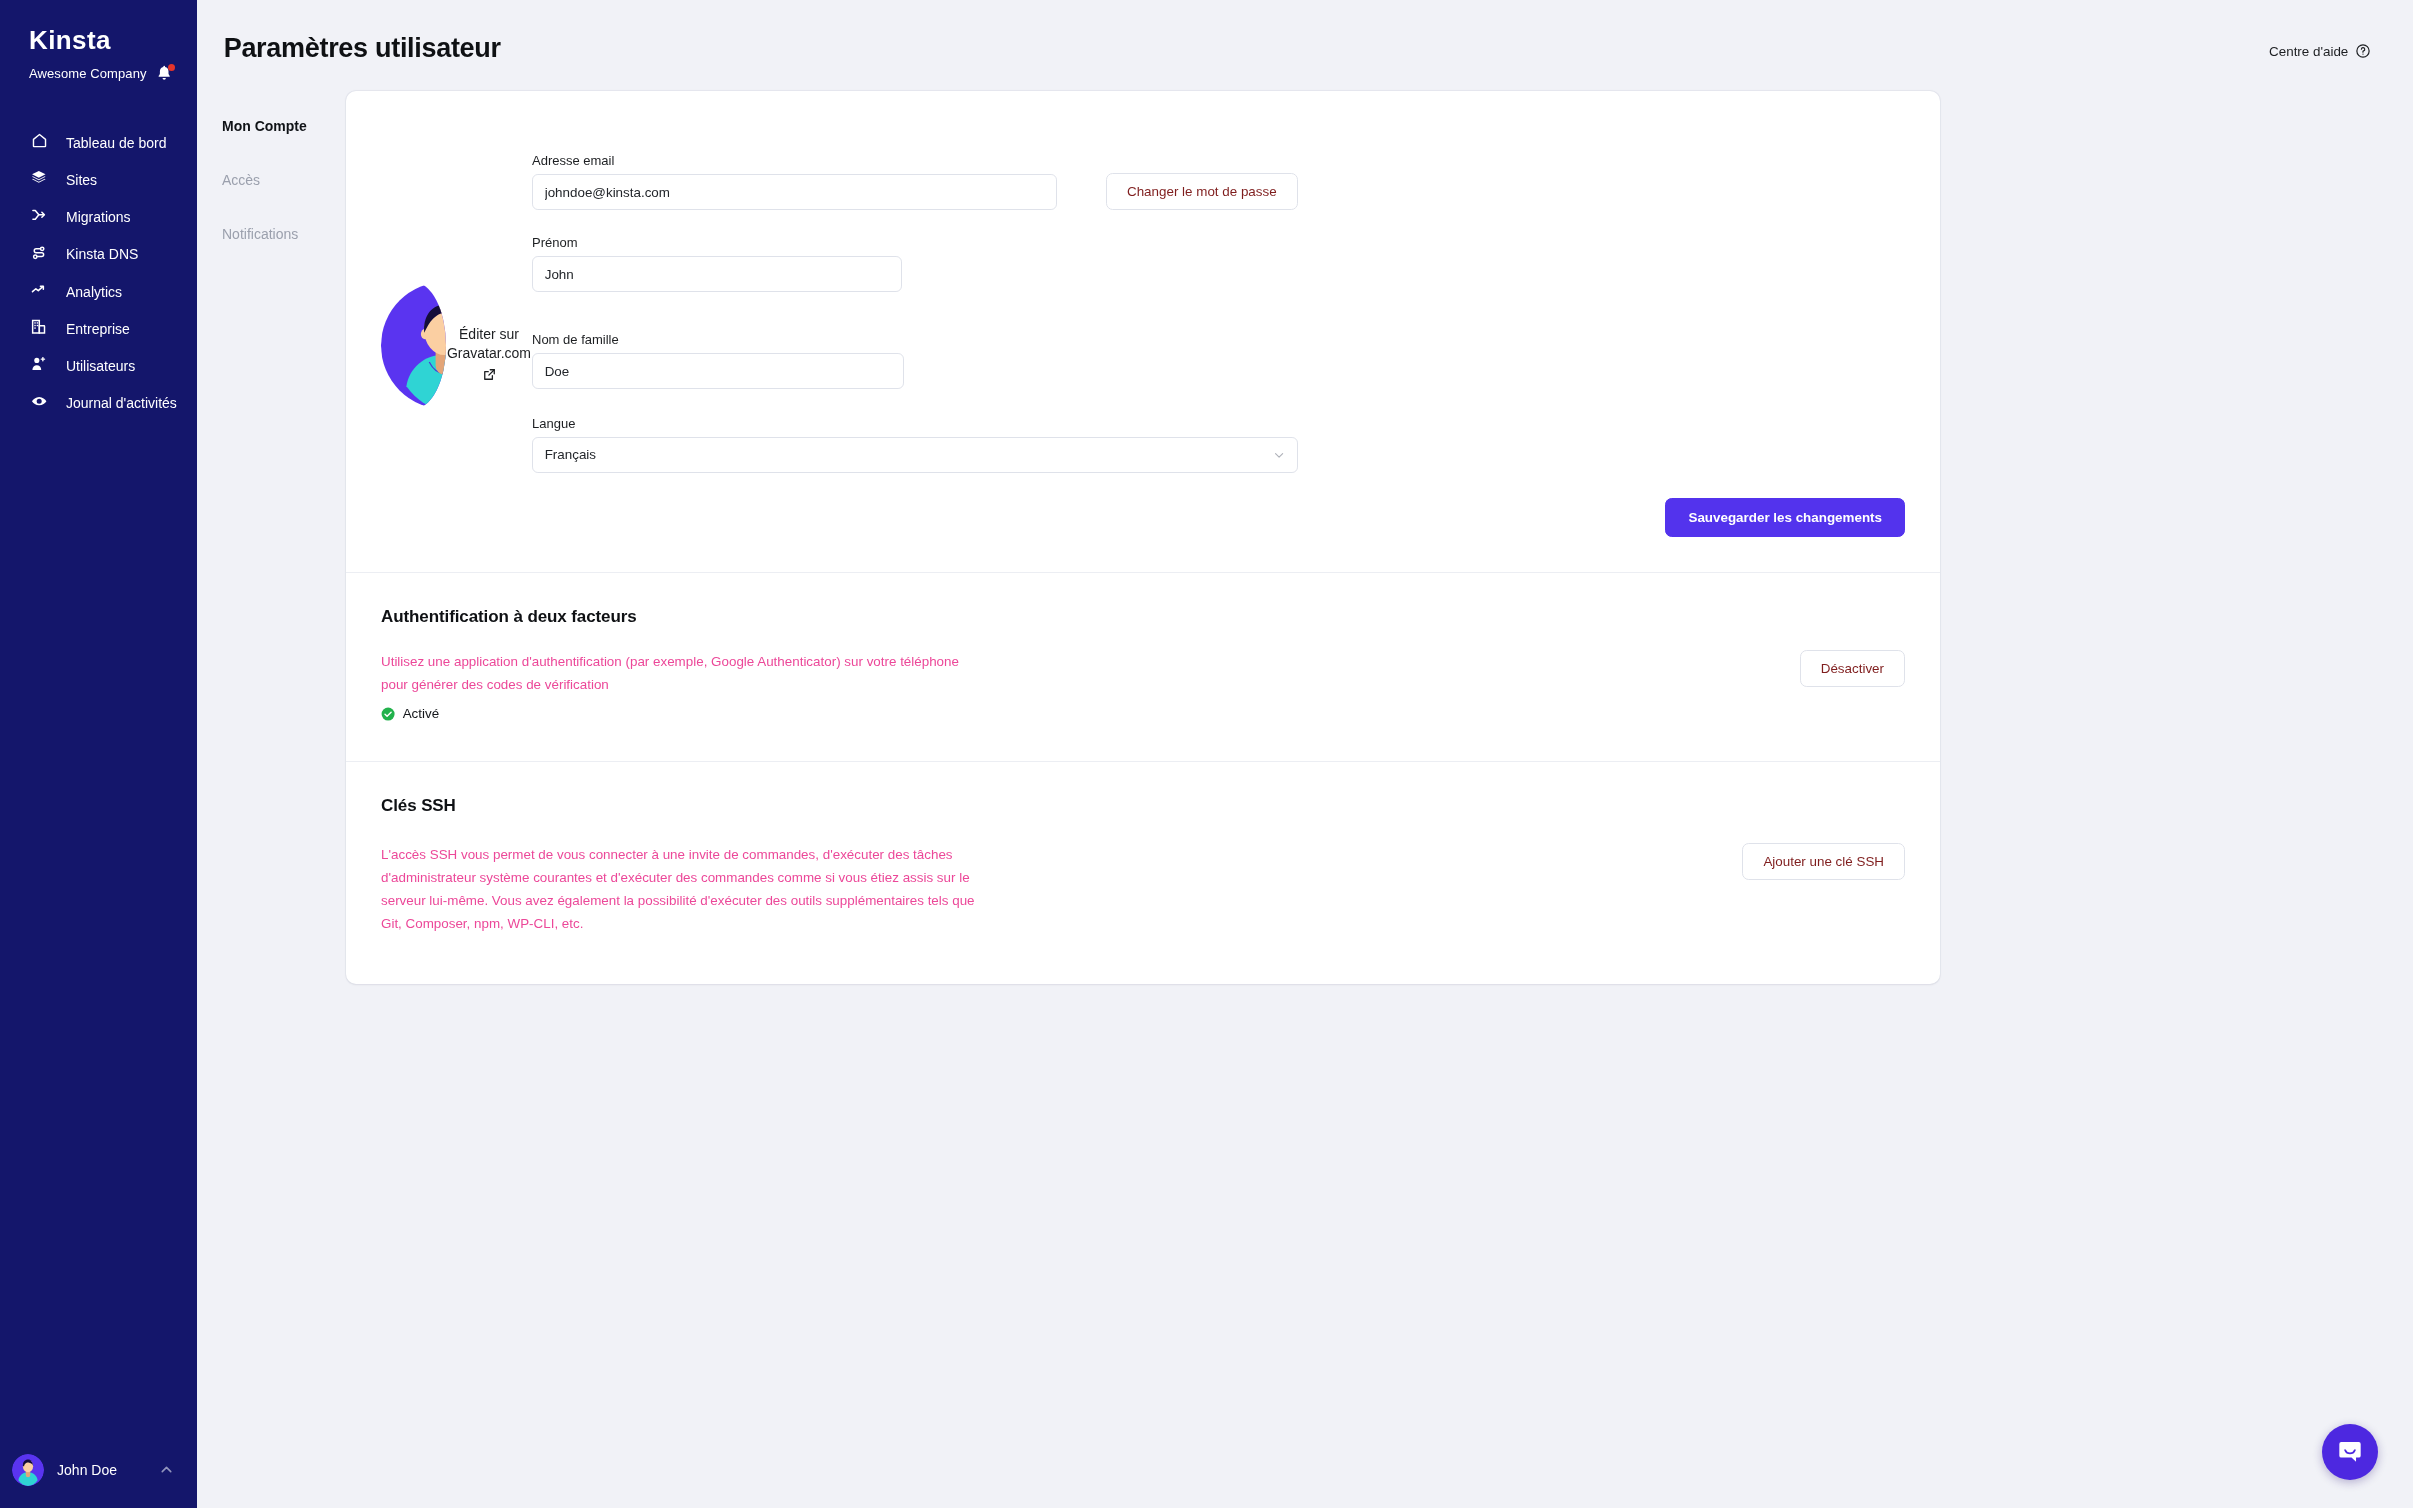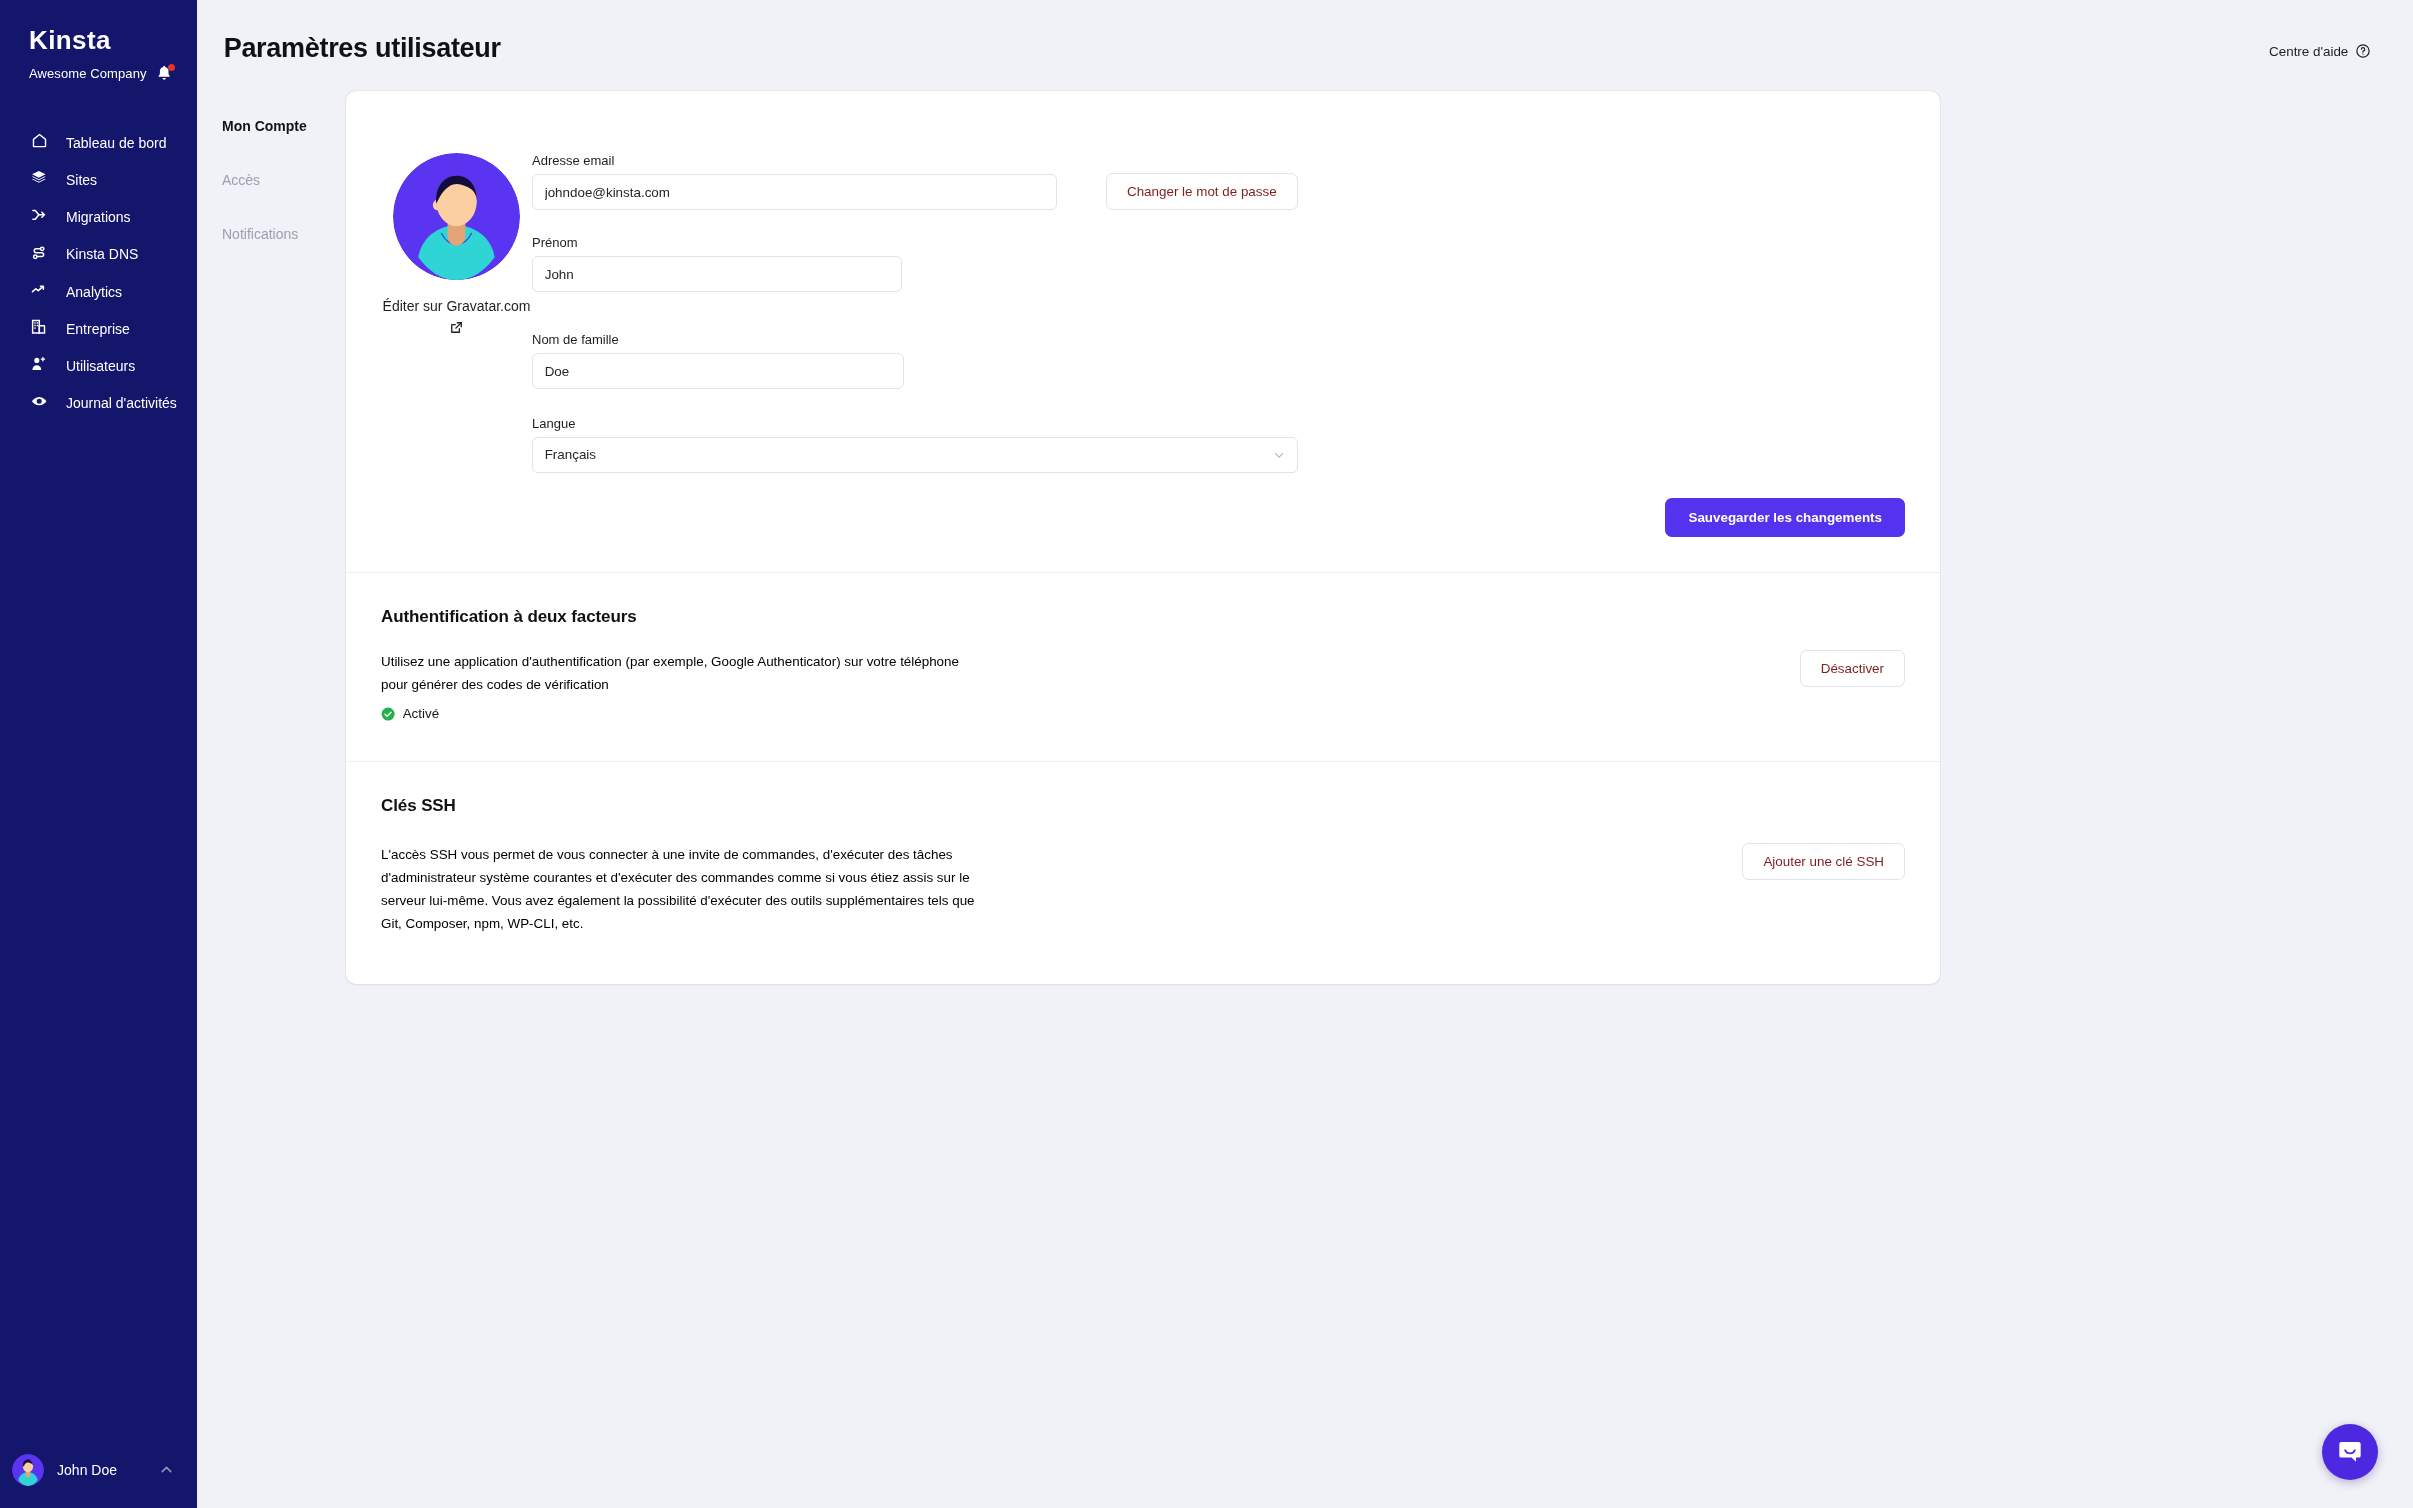--- a/index.html
+++ b/index.html
@@ -102,21 +102,21 @@
   }
   .section { padding: 32px 35px 34px 35px; position: relative; }
   .divider { height: 0.8px; background: #eceef3; }
 
   .section-title {
     font-size: 17px; font-weight: 700; color: #0f1114; letter-spacing: -0.1px;
   }
 
   
   .acct-body { display: flex; margin-top: 30px; }
-  .avatar-col { width: 151px; min-width: 151px; display: flex; flex-direction: column; align-items: center; }
+  .avatar-col { width: 151px; min-width: 151px; display: flex; flex-direction: row; align-items: center; }
   .avatar-lg {
     width: 127px; height: 127px; border-radius: 50%; overflow: hidden;
   }
   .gravatar-link {
     margin-top: 17px; text-align: center;
     font-size: 14px; color: #1d1f22; line-height: 1.4; cursor: pointer; width: 168px;
   }
   .gravatar-ext { display: block; margin: 3.4px auto 0; width: 15px; height: 15px; }
 
   .fields-col { flex: 1; padding-left: 0px; }
@@ -157,21 +157,21 @@
   .select-caret {
     position: absolute; right: 11.7px; top: 50%; transform: translateY(-50%);
     pointer-events: none; opacity: .55;
   }
   .save-row { display: flex; justify-content: flex-end; margin-top: 25px; padding-right: 0px; }
 
   
   .split { display: flex; justify-content: space-between; align-items: flex-start; margin-top: 23.5px; }
   .split-text { max-width: 587px; }
   .body-text {
-    font-size: 13.4px; color: #000000; line-height: 1.72;
+    font-size: 13.4px; color: #ec4899; line-height: 1.72;
   }
   .status-row { display: flex; align-items: center; gap: 7.5px; margin-top: 10px; }
   .status-dot { width: 14.2px; height: 14.2px; }
   .status-label { font-size: 13.4px; color: #14161a; }
   .split-action { padding-top: 0px; padding-right: 0px; }
 
   .ssh-text { max-width: 597px; }
 
   
   .chat-fab {

